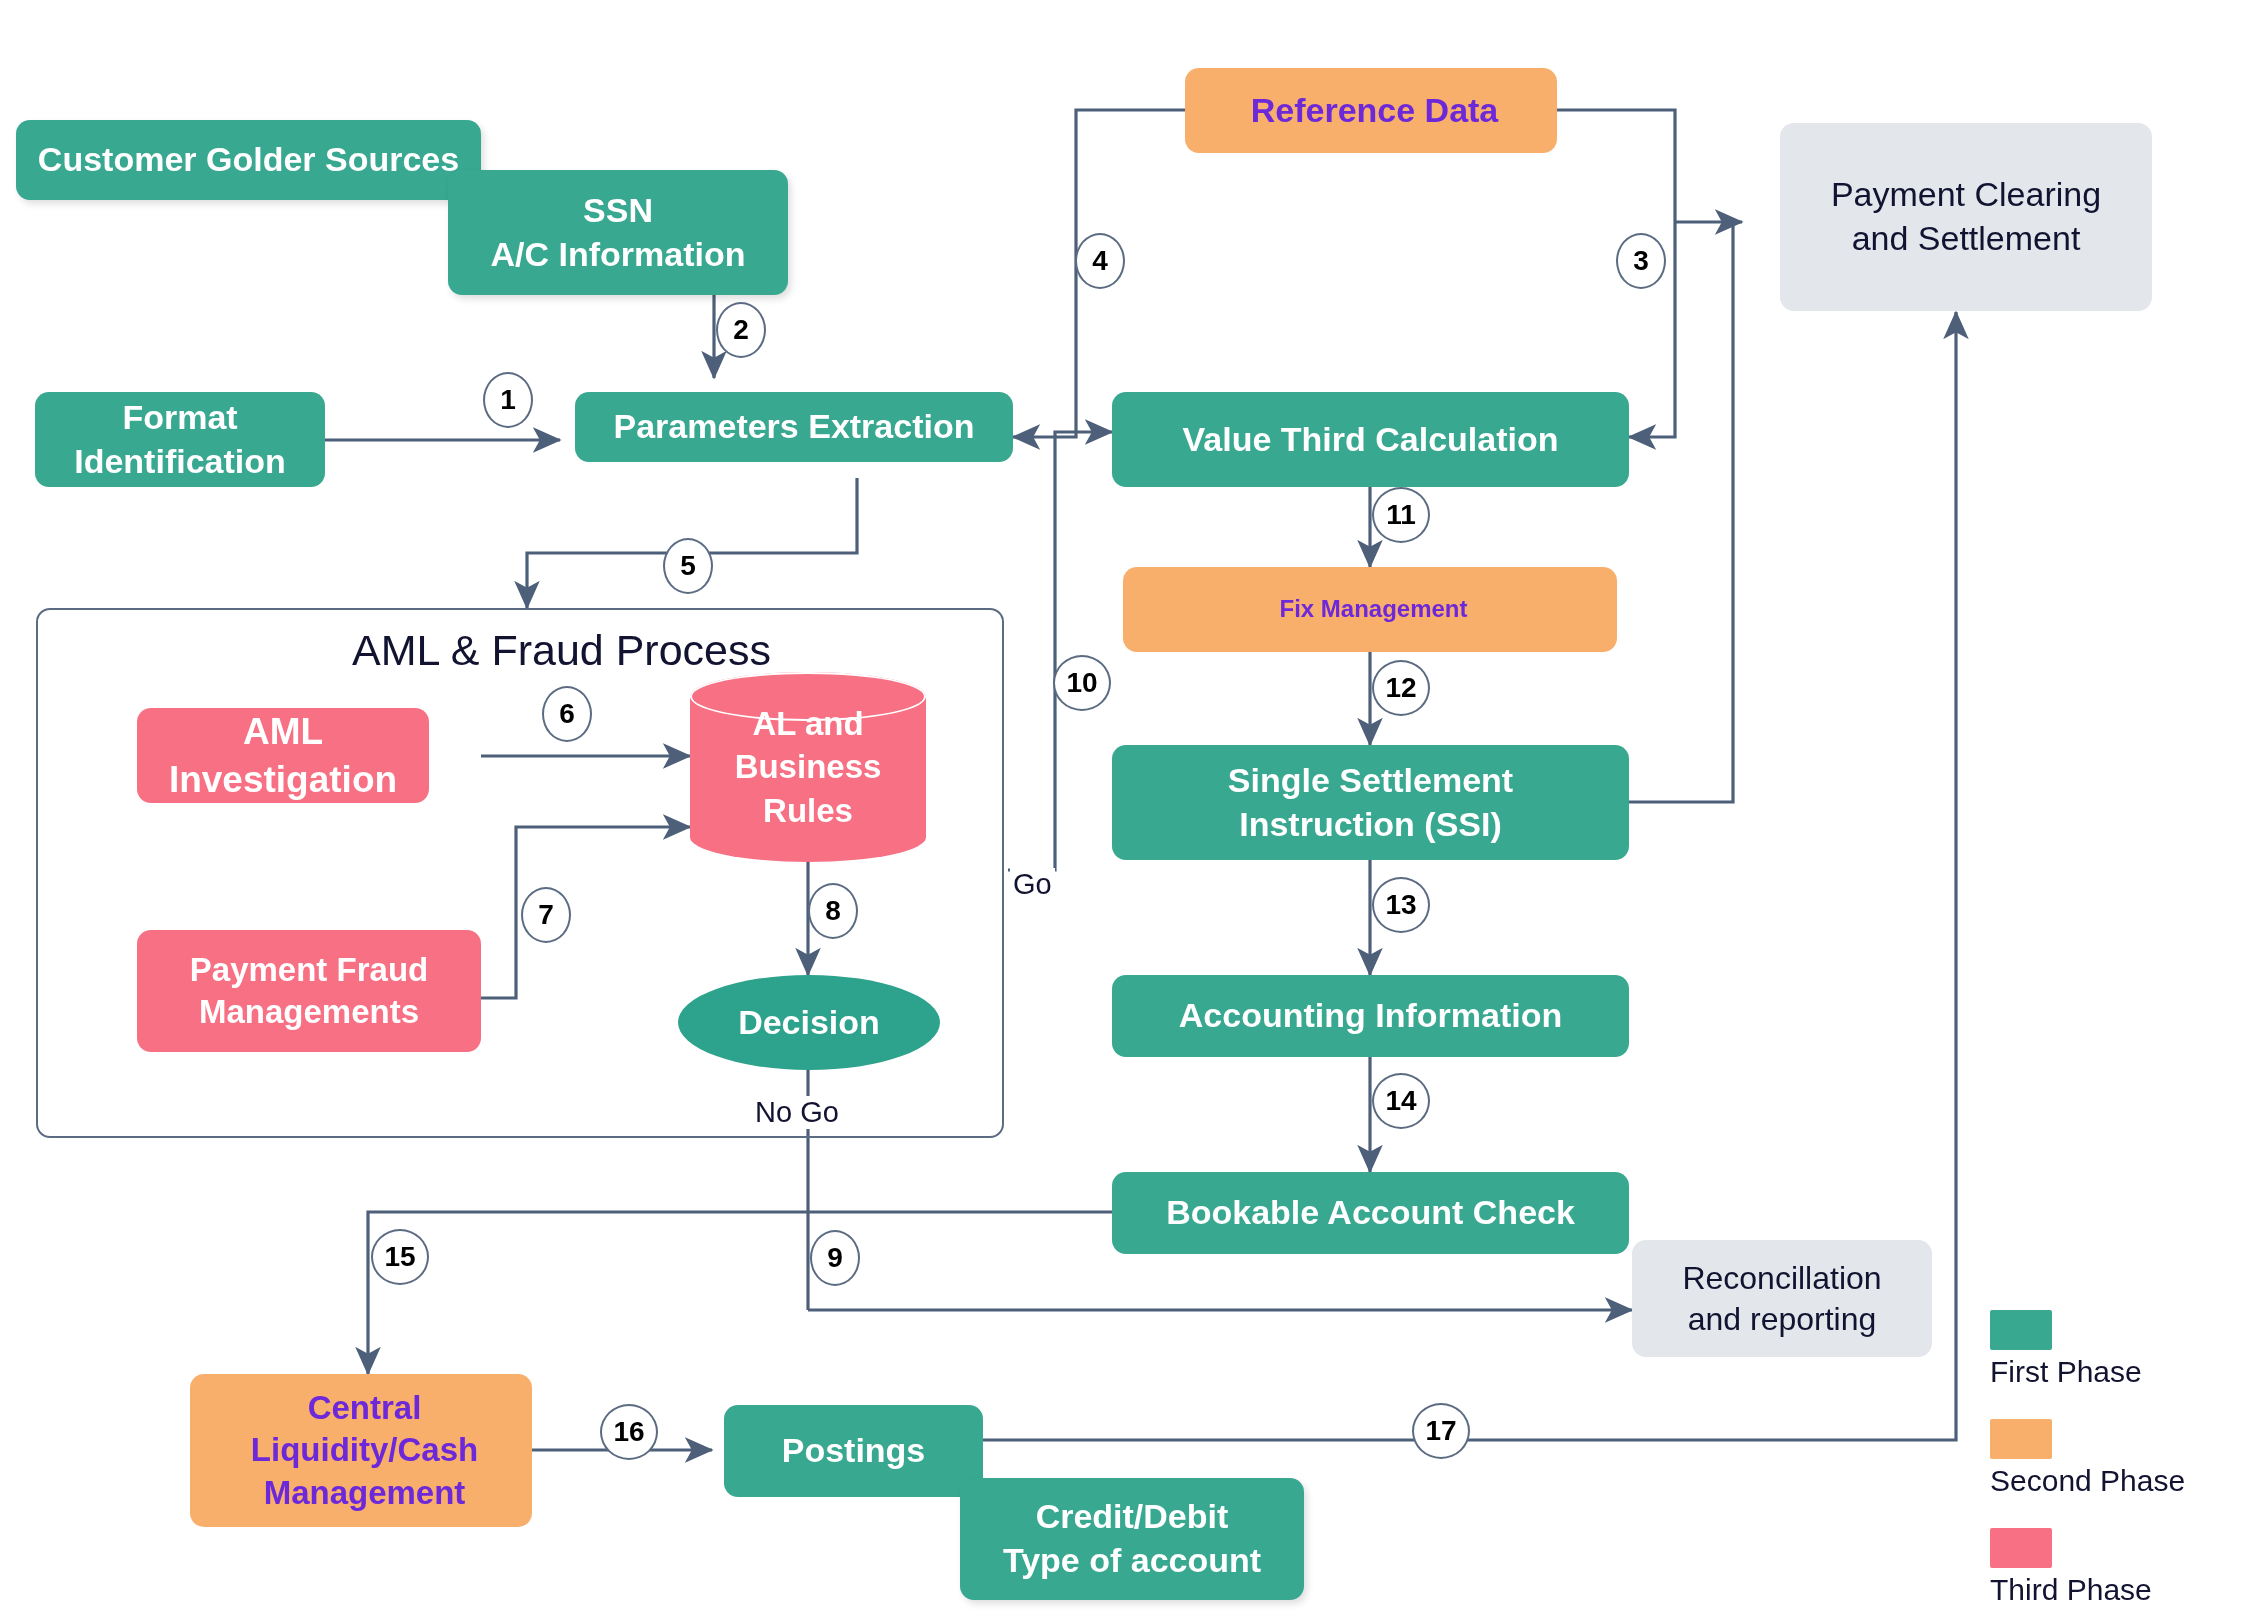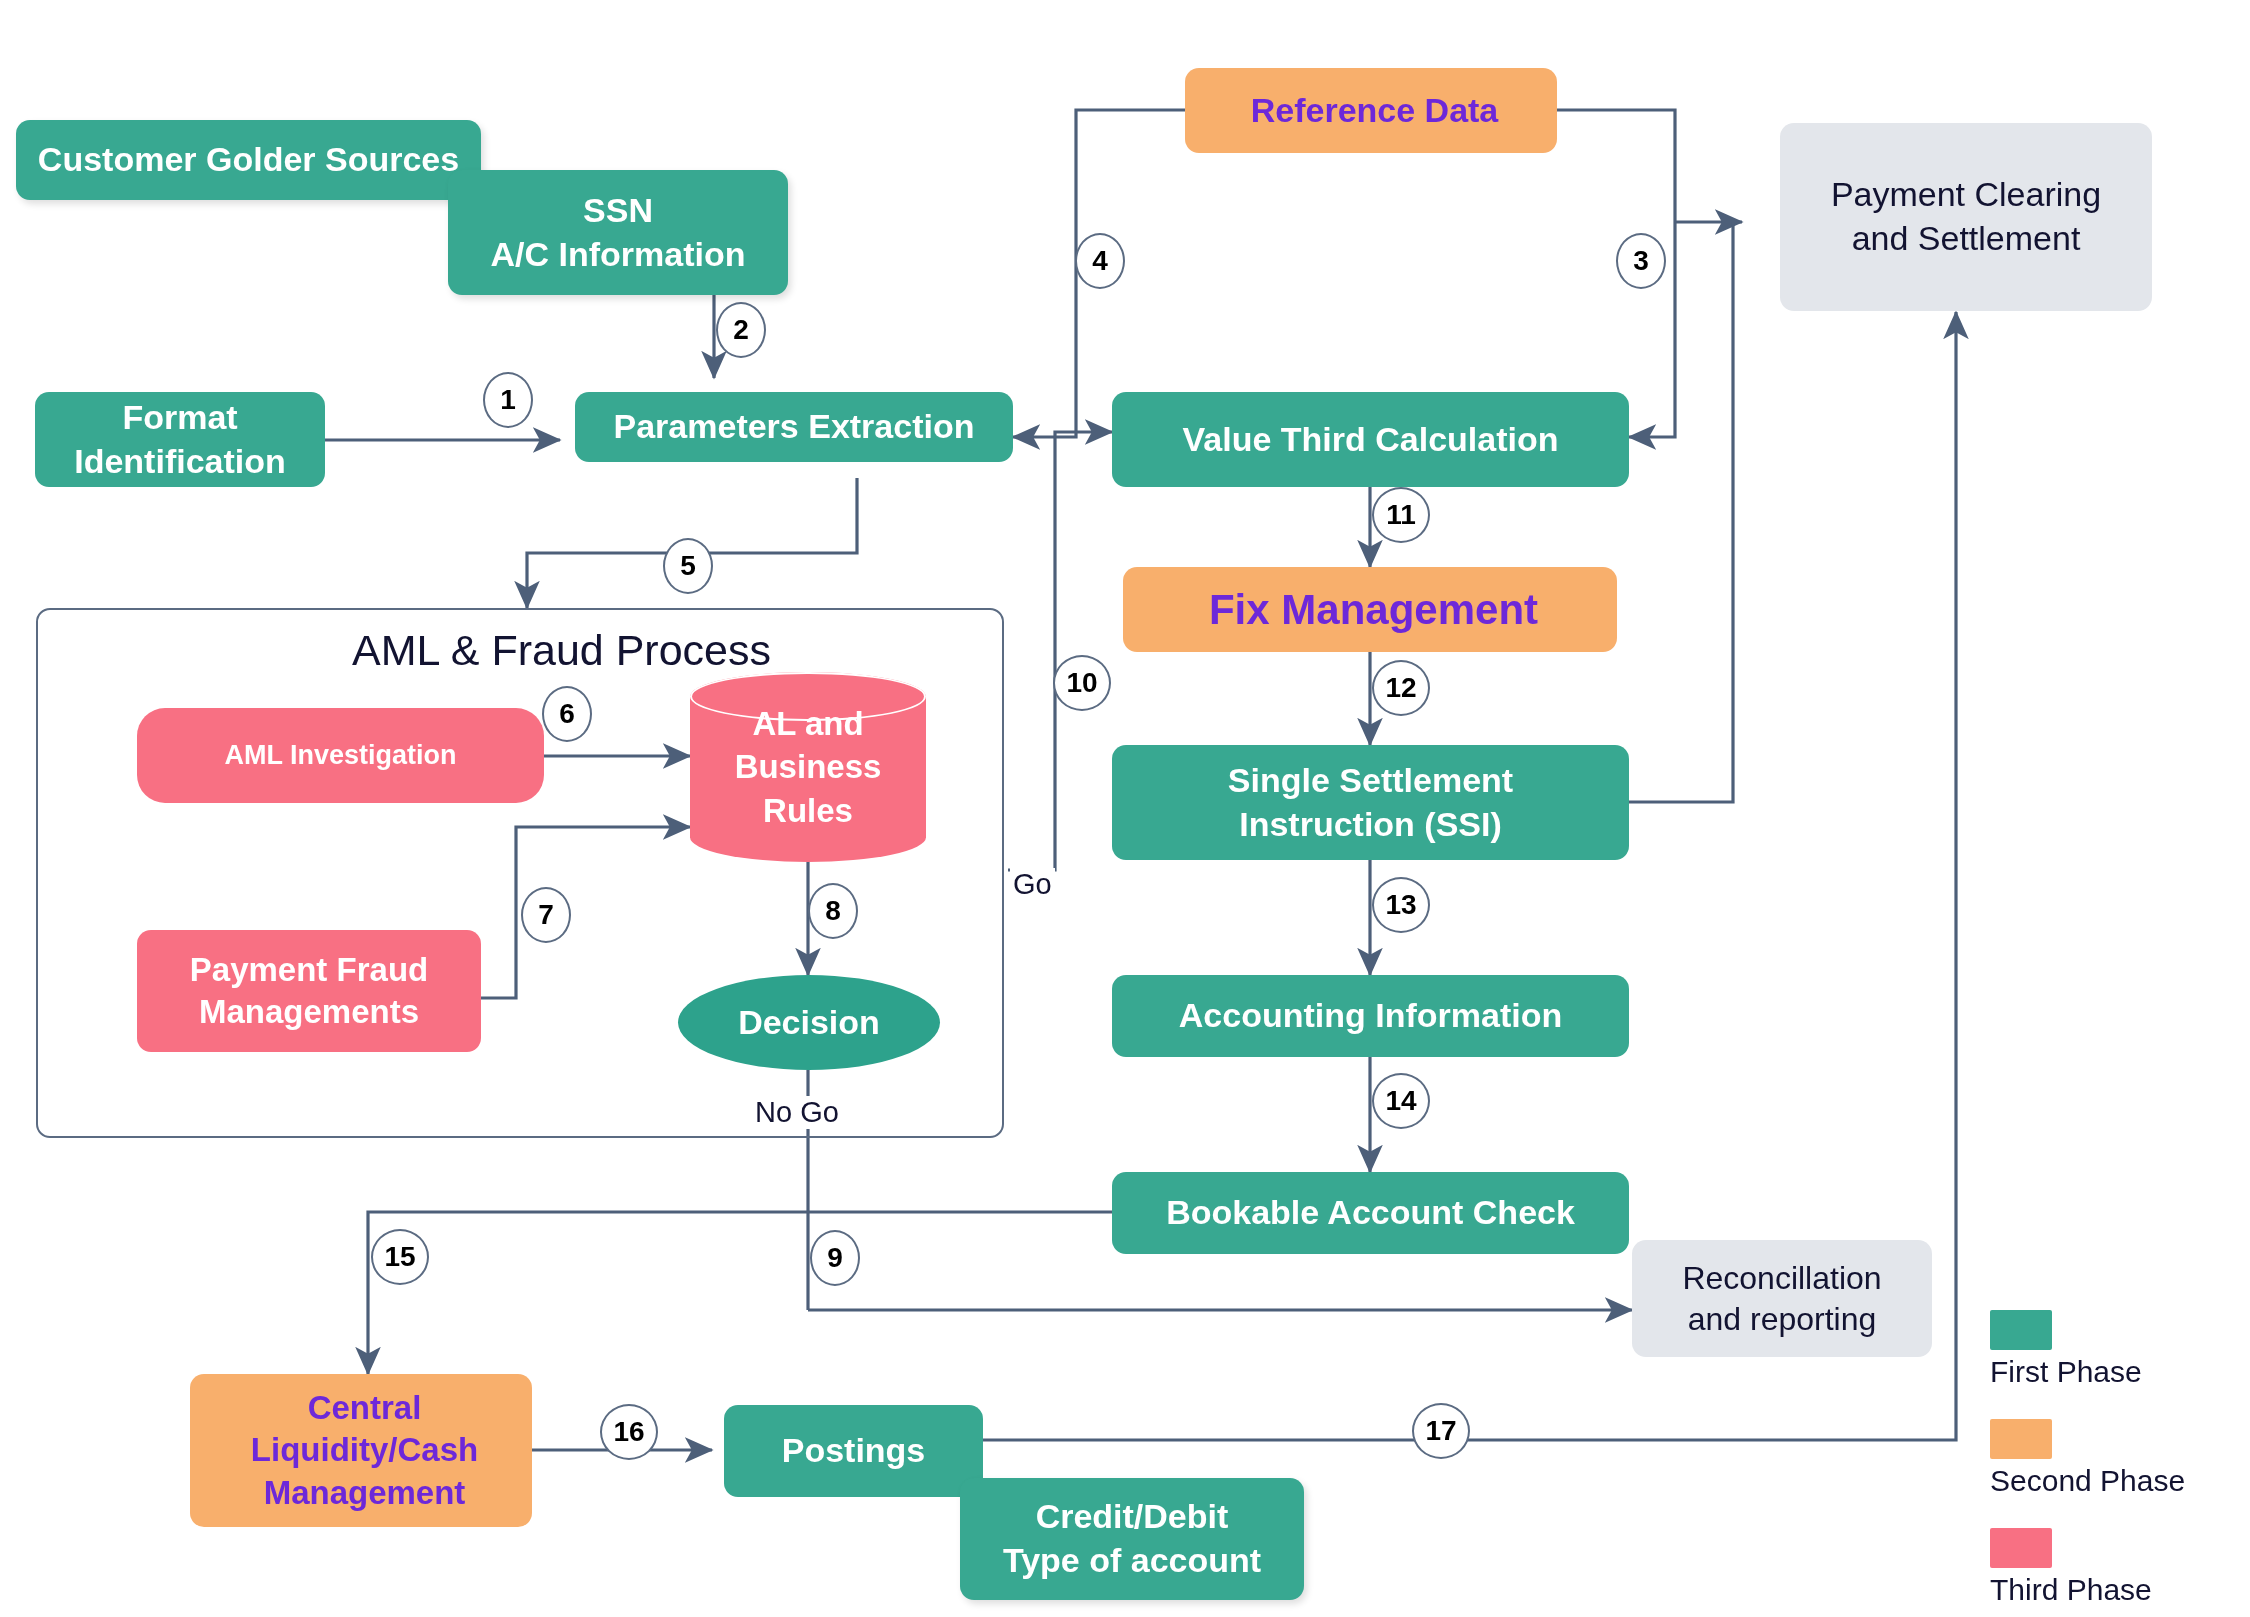--- a/index.html
+++ b/index.html
@@ -200,36 +200,36 @@
 
   <div class="node green" style="left:575px; top:392px; width:438px; height:70px; font-size:34px;">Parameters Extraction</div>
 
   <div class="node orange" style="left:1185px; top:68px; width:372px; height:85px; font-size:34px;">Reference Data</div>
 
   <div class="node green" style="left:1112px; top:392px; width:517px; height:95px; font-size:34px;">Value Third Calculation</div>
 
   <div class="node grey" style="left:1780px; top:123px; width:372px; height:188px; font-size:34px;">Payment Clearing
 and Settlement</div>
 
-  <div class="node orange" style="left:1123px; top:567px; width:494px; height:85px; font-size:42px;">Fix Management</div>
+  <div class="node orange" style="left:1123px; top:567px; width:494px; height:85px; font-size:24px;">Fix Management</div>
 
   <div class="node green" style="left:1112px; top:745px; width:517px; height:115px; font-size:34px;">Single Settlement
 Instruction (SSI)</div>
 
   <div class="node green" style="left:1112px; top:975px; width:517px; height:82px; font-size:34px;">Accounting Information</div>
 
   <div class="node green" style="left:1112px; top:1172px; width:517px; height:82px; font-size:34px;">Bookable Account Check</div>
 
   <div class="node grey" style="left:1632px; top:1240px; width:300px; height:117px; font-size:32px;">Reconcillation
 and reporting</div>
 
   <div class="group-box" style="left:36px; top:608px; width:968px; height:530px;"></div>
   <div class="group-title" style="left:352px; top:626px; font-size:43px;">AML &amp; Fraud Process</div>
 
-  <div class="node pink" style="left:137px; top:708px; width:407px; height:95px; font-size:27px;border-radius:28px;">AML Investigation</div>
+  <div class="node pink" style="left:137px; top:708px; width:292px; height:95px; font-size:37px;">AML Investigation</div>
 
   <div class="node pink" style="left:137px; top:930px; width:344px; height:122px; font-size:33px;">Payment Fraud
 Managements</div>
 
   <div class="cylinder" style="left:690px; top:672px; width:236px; height:190px; font-size:33px;">
     <div class="lid"></div>
     <span style="position:relative; white-space:pre-line; line-height:1.32;">AL and
 Business
 Rules</span>
   </div>

